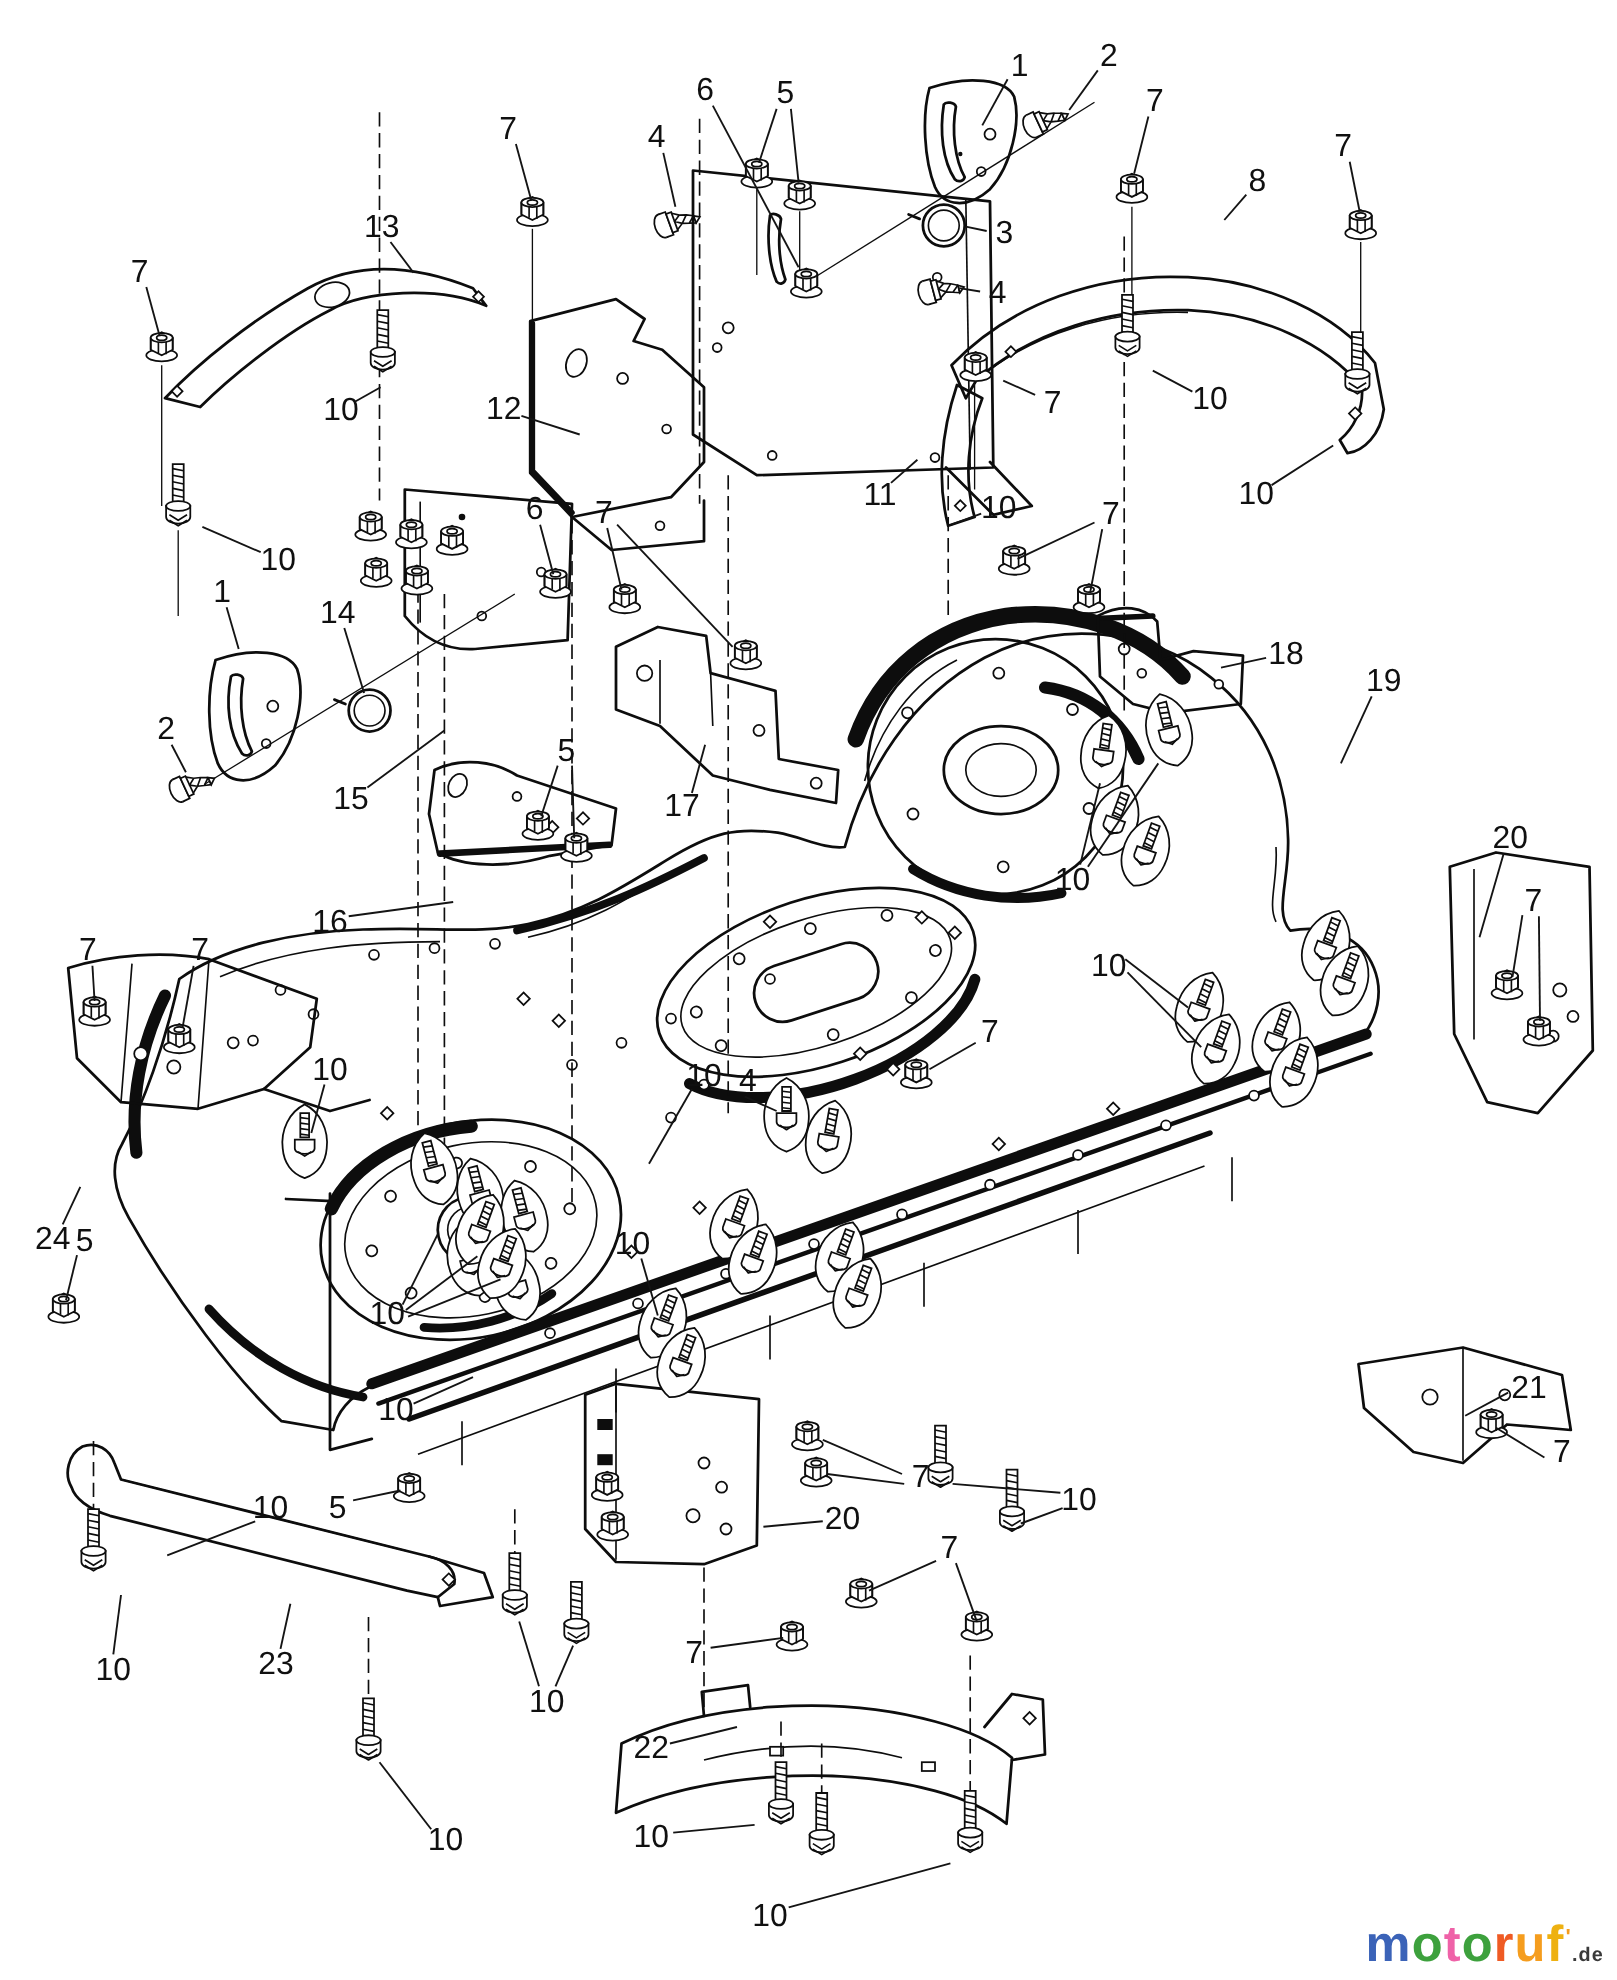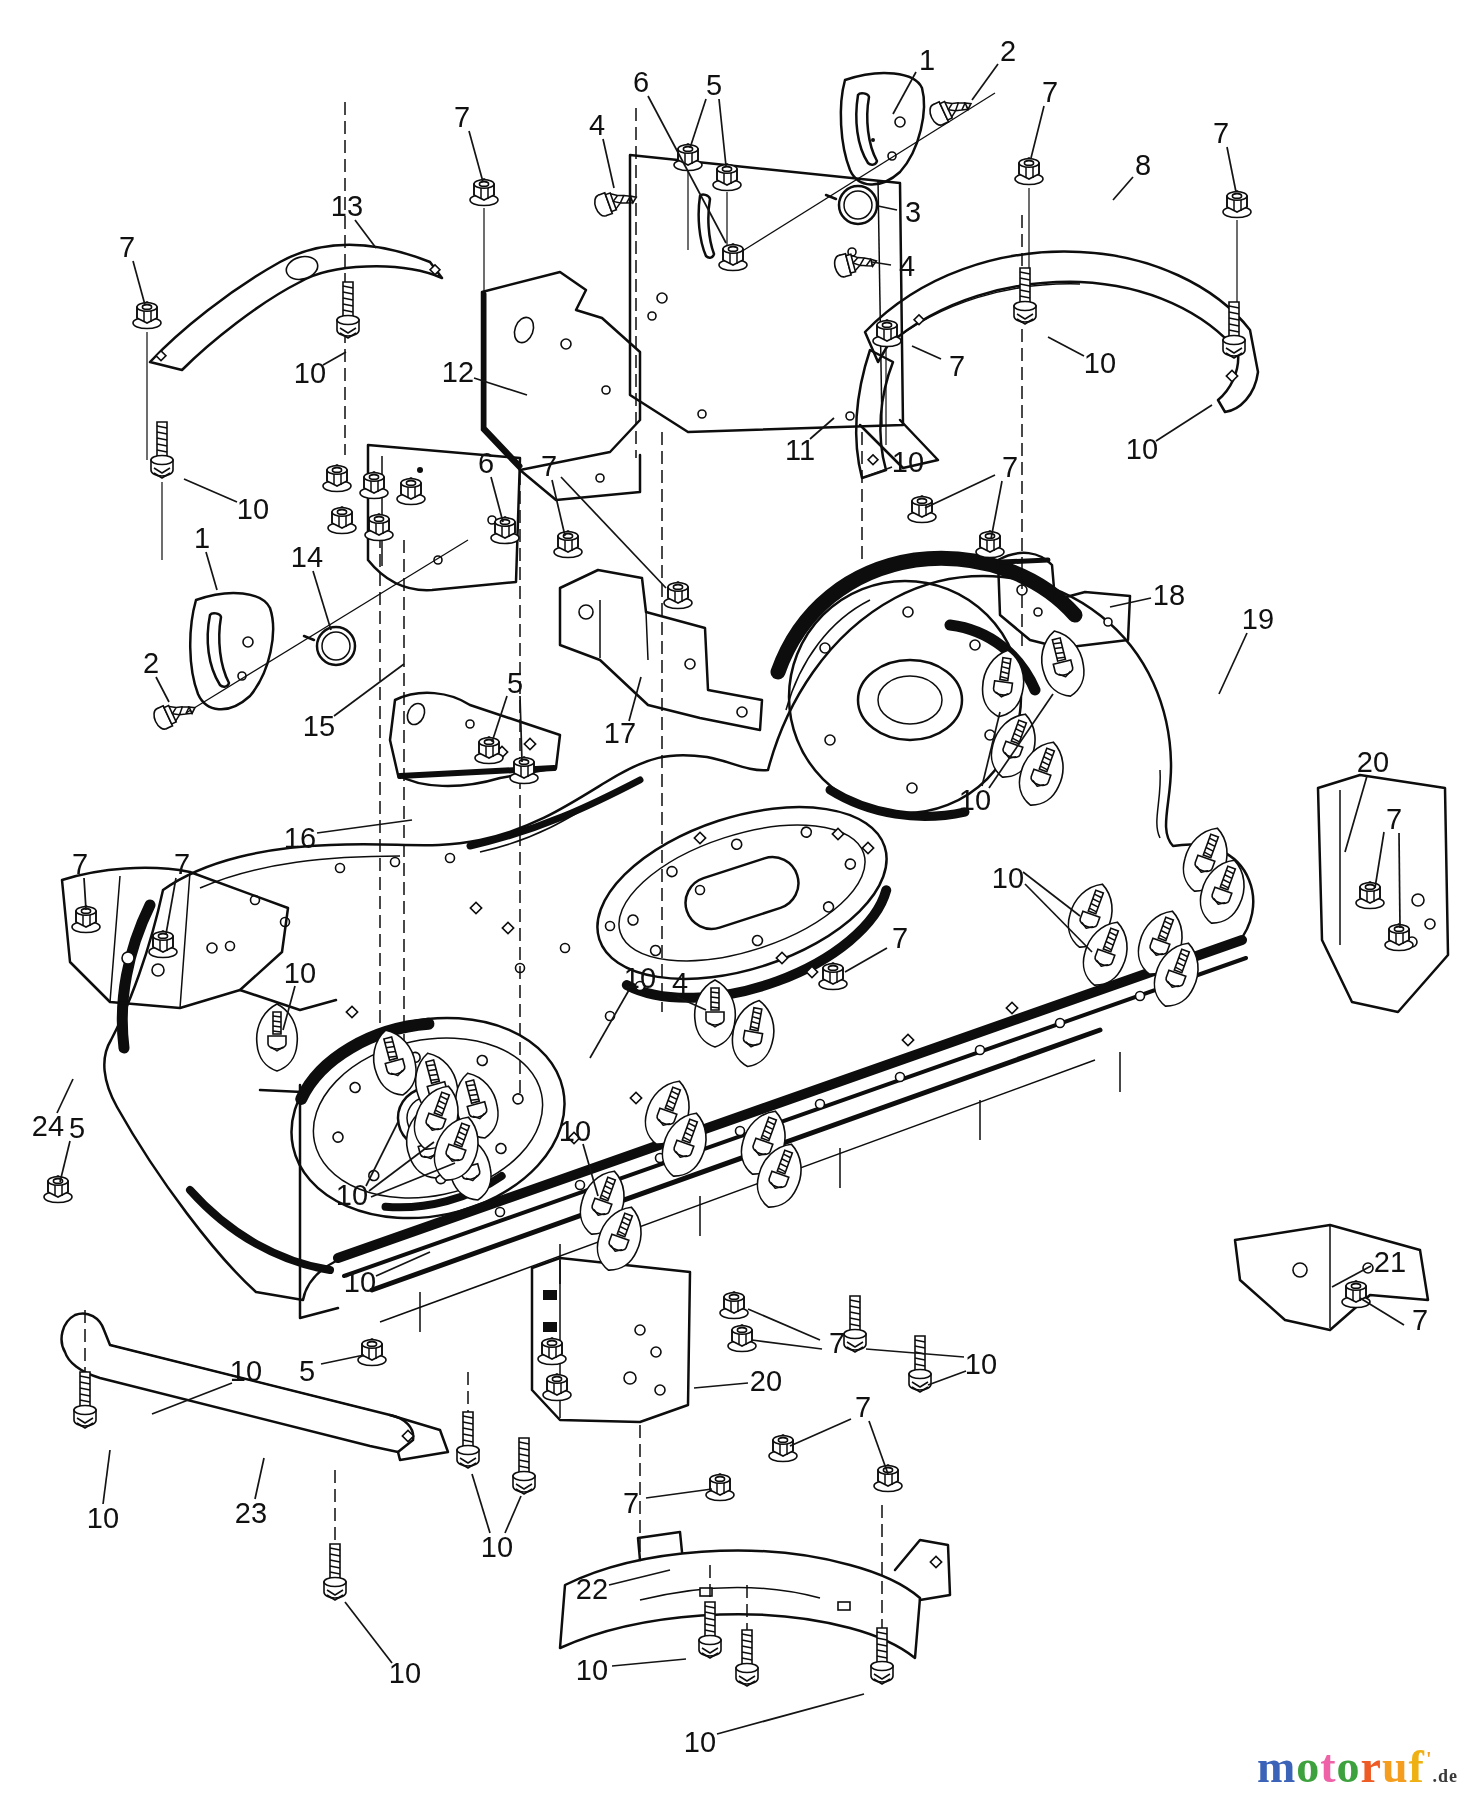--- a/index.html
+++ b/index.html
@@ -9,21 +9,21 @@
   svg *{vector-effect:none;}
   .ln{stroke:#0d0d0d;fill:none;stroke-width:2.5;stroke-linejoin:round;stroke-linecap:round;}
   .thin{stroke:#0d0d0d;fill:none;stroke-width:1.5;stroke-linejoin:round;}
   .band{stroke:#0d0d0d;fill:none;stroke-linecap:round;}
   .dash{stroke:#0d0d0d;fill:none;stroke-width:1.5;stroke-dasharray:13 6;}
   .axis{stroke:#0d0d0d;fill:none;stroke-width:1.2;}
   .hole{stroke:#0d0d0d;fill:#fff;stroke-width:1.6;}
   .blk{fill:#0d0d0d;stroke:none;}
   .callout{font:29px "Liberation Sans",sans-serif;fill:#101010;text-anchor:middle;dominant-baseline:central;}
   .leader{stroke:#141414;stroke-width:1.7;fill:none;}
-  .logo{position:absolute;right:12px;bottom:10px;font-family:Liberation Serif, serif;
+  .logo{position:absolute;right:12px;bottom:10px;font-family:Liberation Sans, sans-serif;
         font-weight:bold;font-size:46px;letter-spacing:1px;line-height:1;white-space:nowrap;}
   .logo .tick{font-size:20px;vertical-align:super;margin-left:1px;}
   .logo .suffix{font-size:18px;font-weight:bold;vertical-align:baseline;}
 </style>
 </head>
 <body>
 
 <div class="stage">
 <svg width="1470" height="1800" viewBox="0 0 1470 1800">
   <defs>

